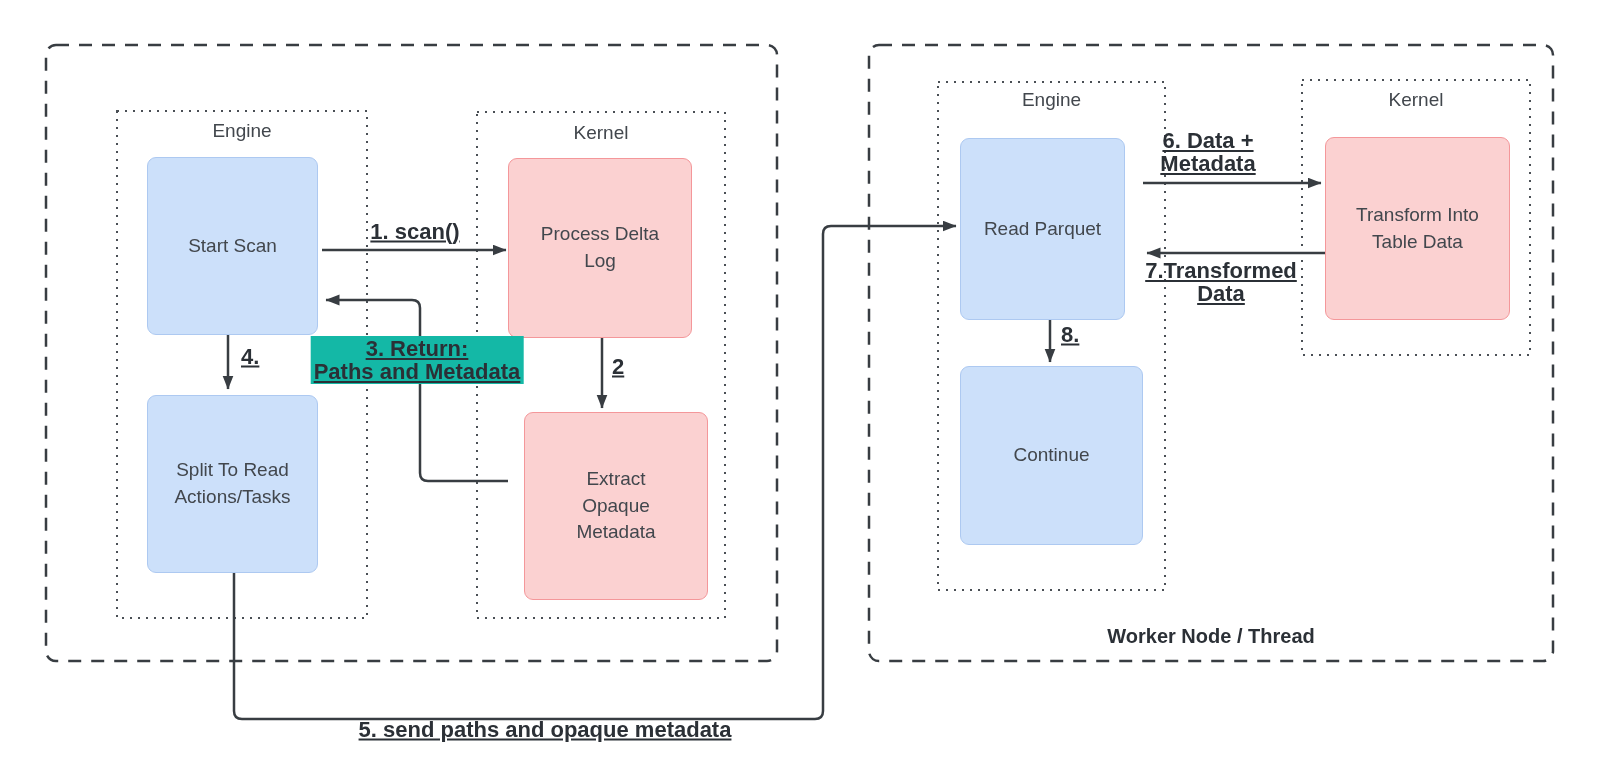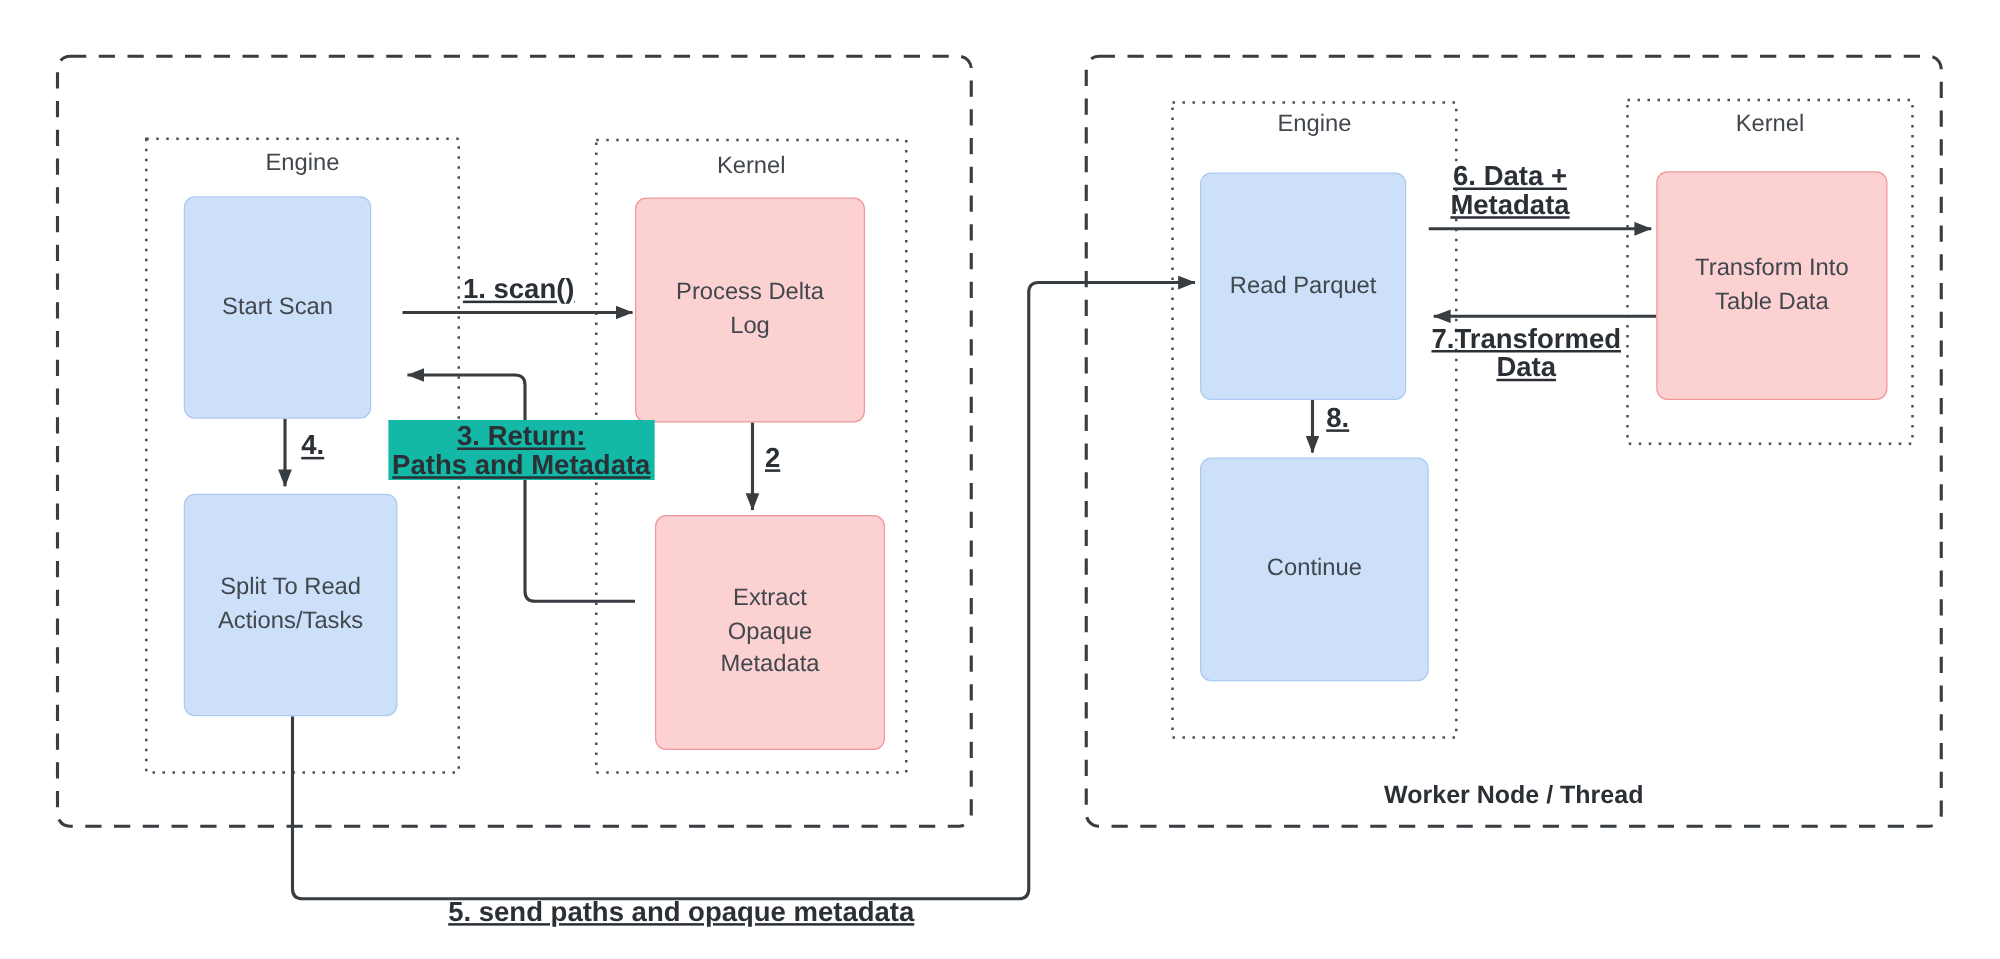--- a/index.html
+++ b/index.html
@@ -59,21 +59,21 @@
     <path class="edge" d="M1050,320 V362" marker-end="url(#ah)"></path>
   </svg>
 
   <div class="ctr-title" style="left:869px;top:625px;width:684px;">Worker Node / Thread</div>
 
   <div class="grp-label" style="left:117px;top:120px;width:250px;">Engine</div>
   <div class="grp-label" style="left:477px;top:122px;width:248px;">Kernel</div>
   <div class="grp-label" style="left:938px;top:89px;width:227px;">Engine</div>
   <div class="grp-label" style="left:1302px;top:89px;width:228px;">Kernel</div>
 
-  <div class="node blue" style="left:147px;top:157px;width:150px;height:178px;">Start Scan</div>
+  <div class="node blue" style="left:147px;top:157px;width:171px;height:178px;">Start Scan</div>
   <div class="node blue" style="left:147px;top:395px;width:171px;height:178px;padding:0 10px;">Split To Read Actions/Tasks</div>
   <div class="node pink" style="left:508px;top:158px;width:184px;height:180px;padding:0 25px;">Process Delta Log</div>
   <div class="node pink" style="left:524px;top:412px;width:184px;height:188px;padding:12px 40px;">Extract Opaque Metadata</div>
   <div class="node blue" style="left:960px;top:138px;width:165px;height:182px;text-align:center;">Read Parquet</div>
   <div class="node blue" style="left:960px;top:366px;width:183px;height:179px;">Continue</div>
   <div class="node pink" style="left:1325px;top:137px;width:185px;height:183px;padding:0 8px;">Transform Into Table Data</div>
 
   <div class="edge-label centered nowrap" style="left:415px;top:231px;">1. scan()</div>
   <div class="edge-label side" style="left:612px;top:366px;">2</div>
   <div class="edge-label centered on-line" style="left:417px;top:360px;">3. Return:

